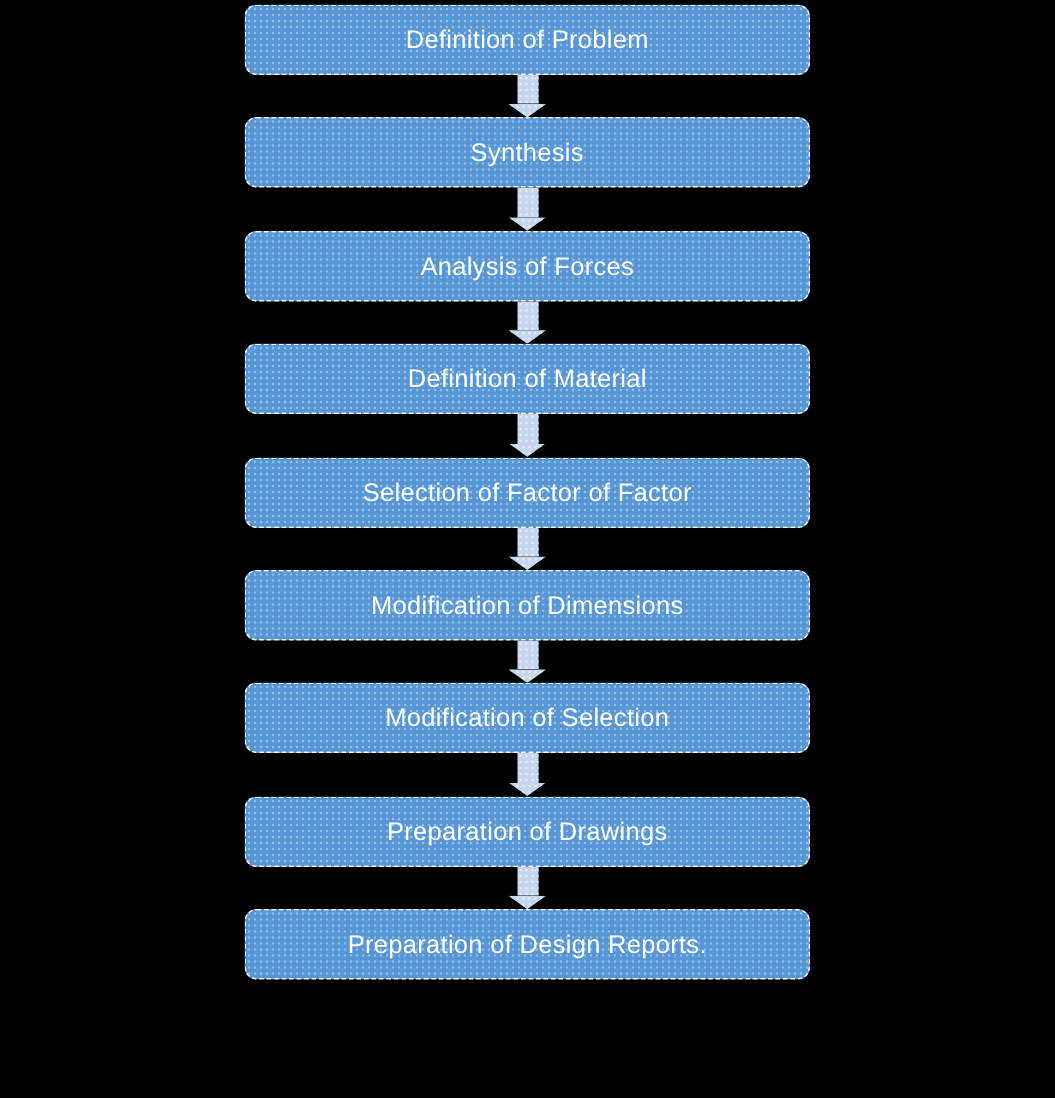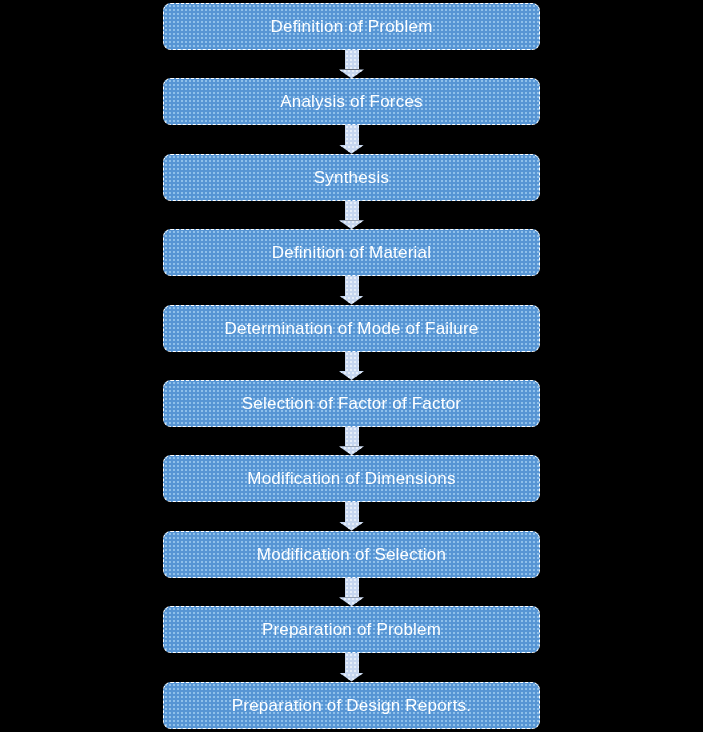--- a/index.html
+++ b/index.html
@@ -85,57 +85,48 @@
       <span class="label">Definition of Problem</span>
     </div>
     <div class="arrow">
       <div class="stem"></div>
       <div class="head"></div>
     </div>
   </div>
 
   <div class="step">
     <div class="box">
-      <span class="label">Analysis of Forces</span>
+      <span class="label">Synthesis</span>
     </div>
     <div class="arrow">
       <div class="stem"></div>
       <div class="head"></div>
     </div>
   </div>
 
   <div class="step">
     <div class="box">
-      <span class="label">Synthesis</span>
+      <span class="label">Analysis of Forces</span>
     </div>
     <div class="arrow">
       <div class="stem"></div>
       <div class="head"></div>
     </div>
   </div>
 
   <div class="step">
     <div class="box">
       <span class="label">Definition of Material</span>
     </div>
     <div class="arrow">
       <div class="stem"></div>
       <div class="head"></div>
     </div>
   </div>
 
-  <div class="step">
-    <div class="box">
-      <span class="label">Determination of Mode of Failure</span>
-    </div>
-    <div class="arrow">
-      <div class="stem"></div>
-      <div class="head"></div>
-    </div>
-  </div>
 
   <div class="step">
     <div class="box">
       <span class="label">Selection of Factor of Factor</span>
     </div>
     <div class="arrow">
       <div class="stem"></div>
       <div class="head"></div>
     </div>
   </div>
@@ -155,21 +146,21 @@
       <span class="label">Modification of Selection</span>
     </div>
     <div class="arrow">
       <div class="stem"></div>
       <div class="head"></div>
     </div>
   </div>
 
   <div class="step">
     <div class="box">
-      <span class="label">Preparation of Problem</span>
+      <span class="label">Preparation of Drawings</span>
     </div>
     <div class="arrow">
       <div class="stem"></div>
       <div class="head"></div>
     </div>
   </div>
 
   <div class="step">
     <div class="box">
       <span class="label">Preparation of Design Reports.</span>

